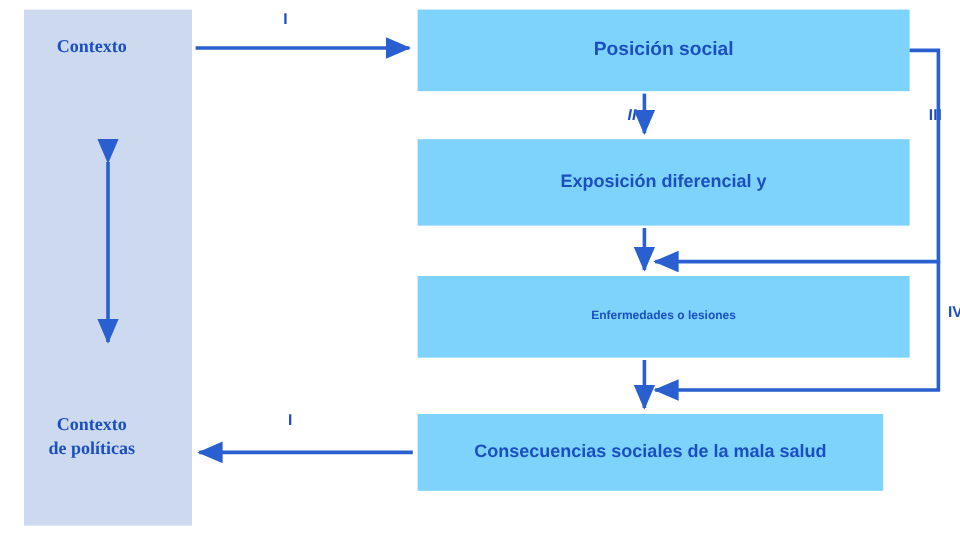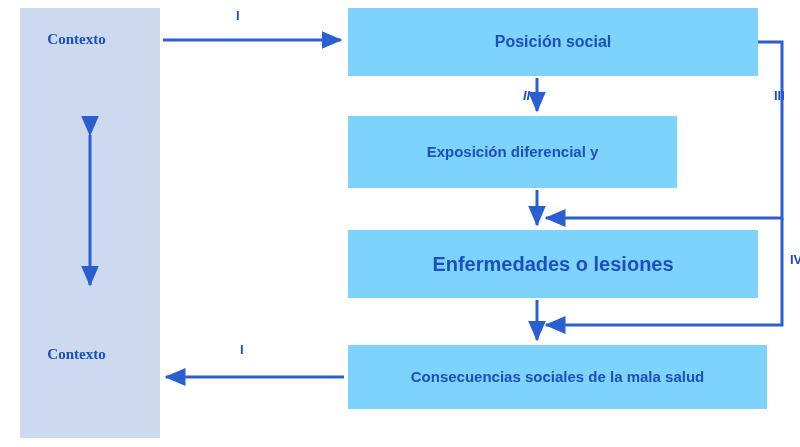--- a/index.html
+++ b/index.html
@@ -45,23 +45,23 @@
     font-weight: bold;
     font-size: 15px;
     text-align: center;
     line-height: 1.3;
     font-family: Liberation Serif, serif;
   }
   .side-label.top { top: 30px; }
   .side-label.bottom { top: 345px; }
 
   .b-posicion  { left: 348px; top: 8px;   width: 410px; height: 68px;  font-size: 16px; }
-  .b-exposicion{ left: 348px; top: 116px; width: 329px; height: 72px;  font-size: 15px; }
-  .b-enferm    { left: 348px; top: 230px; width: 410px; height: 68px;  font-size: 20px; }
-  .b-consec    { left: 348px; top: 345px; width: 419px; height: 64px;  font-size: 15px; }
+  .b-exposicion{ left: 348px; top: 116px; width: 410px; height: 72px;  font-size: 15px; }
+  .b-enferm    { left: 348px; top: 230px; width: 410px; height: 68px;  font-size: 10px; }
+  .b-consec    { left: 348px; top: 345px; width: 388px; height: 64px;  font-size: 15px; }
 
   .rn {
     position: absolute;
     color: #1b4fbf;
     font-weight: bold;
     font-size: 13px;
   }
   .rn-1a { left: 236px; top: 8px; }
   .rn-1b { left: 240px; top: 342px; }
   .rn-2  { left: 523px; top: 88px; font-style: italic; }
@@ -81,20 +81,21 @@
 <div id="stage">
 
   <div class="sidebar"></div>
 
   <div class="side-label top">
     <div>Contexto</div>
   </div>
 
   <div class="side-label bottom">
     <div>Contexto</div>
+    <div>de políticas</div>
   </div>
 
   <div class="box b-posicion">
     <span>Posición social</span>
   </div>
 
   <div class="box b-exposicion">
     <div>
       <div>Exposición diferencial y</div>
     </div>

